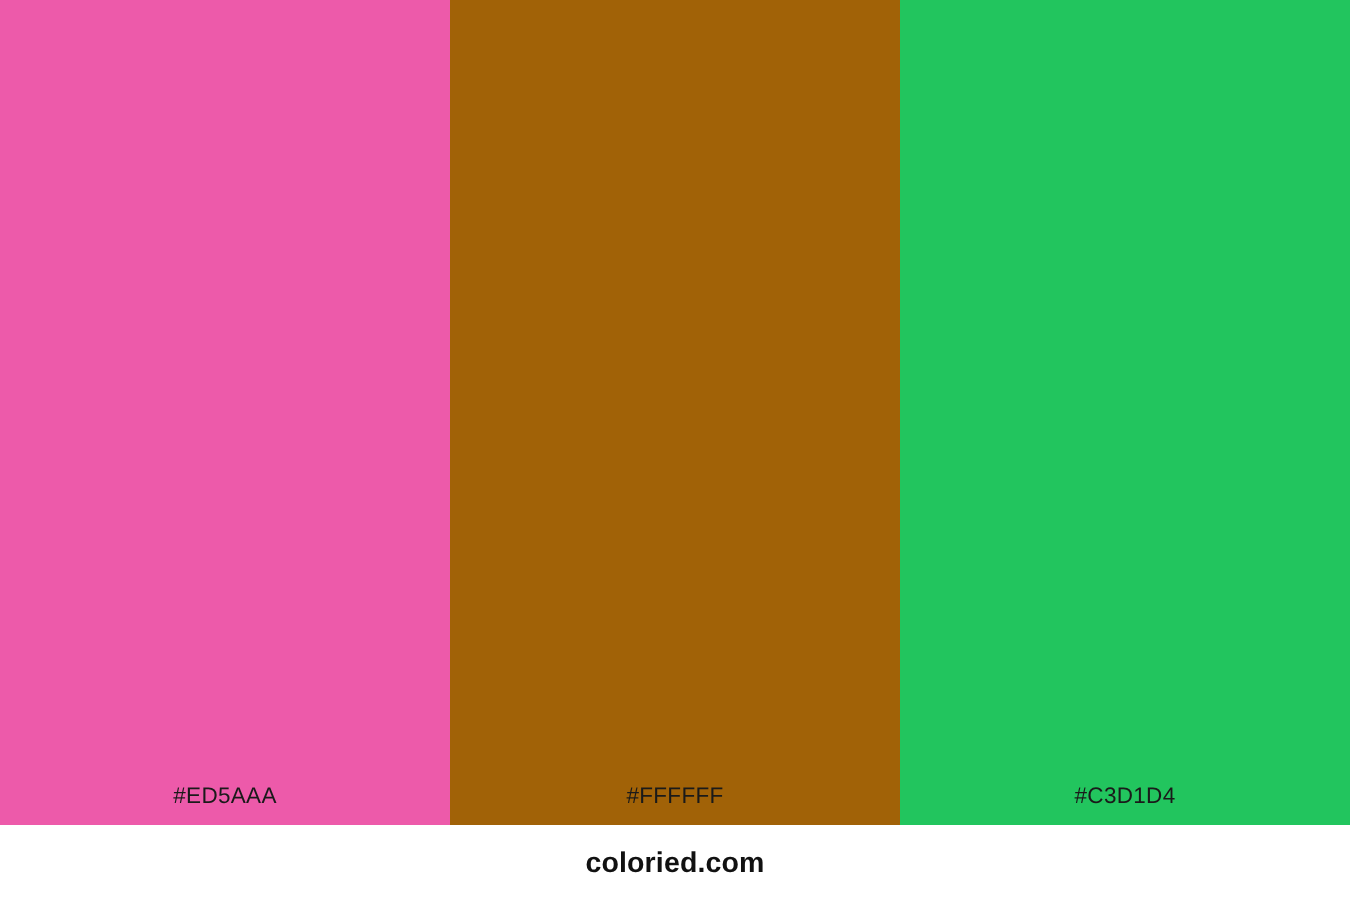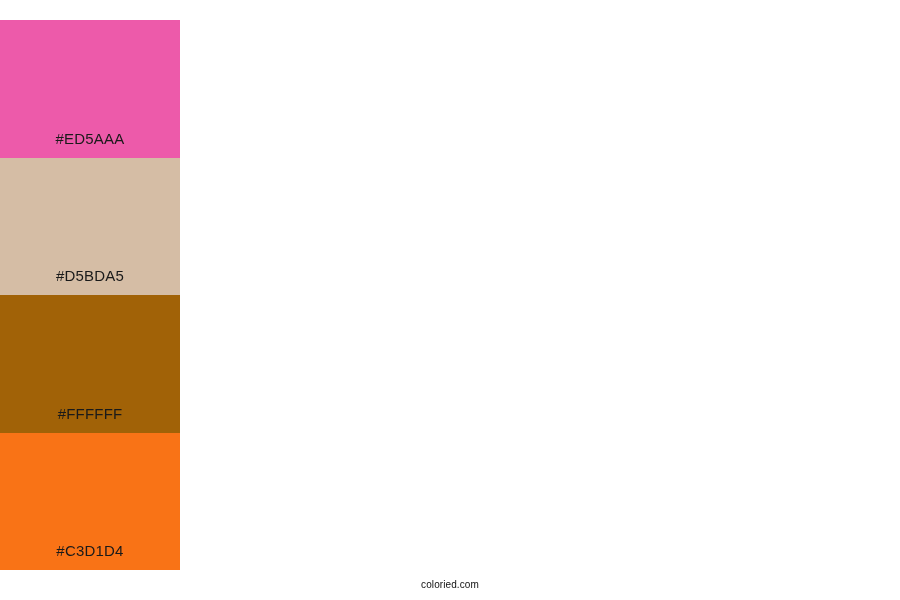--- a/index.html
+++ b/index.html
@@ -17,25 +17,23 @@
   .palette-page {
     position: relative;
     width: 900px;
     height: 600px;
     background: #ffffff;
     display: flex;
     flex-direction: column;
   }
   .swatch-strip {
     display: flex;
-    flex-direction: column;
     width: 900px;
     height: 550px;
     flex: 0 0 550px;
-    margin-top: 20px;
   }
   .swatch {
     flex: 1 1 180px;
     width: 180px;
     height: 550px;
     position: relative;
     display: flex;
     align-items: flex-end;
     justify-content: center;
     box-sizing: border-box;
@@ -58,49 +56,46 @@
   .footer-area {
     flex: 1 1 auto;
     width: 900px;
     background: #ffffff;
     display: flex;
     align-items: center;
     justify-content: center;
   }
   .footer-brand {
     font-family: "Liberation Sans", sans-serif;
-    font-size: 10px;
-    font-weight: normal;
+    font-size: 19px;
+    font-weight: bold;
     color: #111111;
     line-height: 1;
     letter-spacing: 0.1px;
     text-align: center;
   }
 </style>
 </head>
 <body style="background: rgb(255, 255, 255);">
 
 <div class="palette-page">
 
   <div class="swatch-strip">
 
     <div class="swatch" style="background-color: rgb(237, 90, 170);">
       <span class="swatch-label label-dark" style="color: rgb(26, 26, 26);">#ED5AAA</span>
     </div>
 
 
-    <div class="swatch" style="background-color: rgb(213, 189, 165);">
-      <span class="swatch-label label-dark" style="color: rgb(26, 26, 26);">#D5BDA5</span>
-    </div>
 
     <div class="swatch" style="background-color: #a16207;">
       <span class="swatch-label label-dark" style="color: rgb(26, 26, 26);">#FFFFFF</span>
     </div>
 
-    <div class="swatch" style="background-color: #f97316;">
+    <div class="swatch" style="background-color: #22c55e;">
       <span class="swatch-label label-dark" style="color: rgb(26, 26, 26);">#C3D1D4</span>
     </div>
 
   </div>
 
   <div class="footer-area">
     <div class="footer-brand">coloried.com</div>
   </div>
 
 </div>

